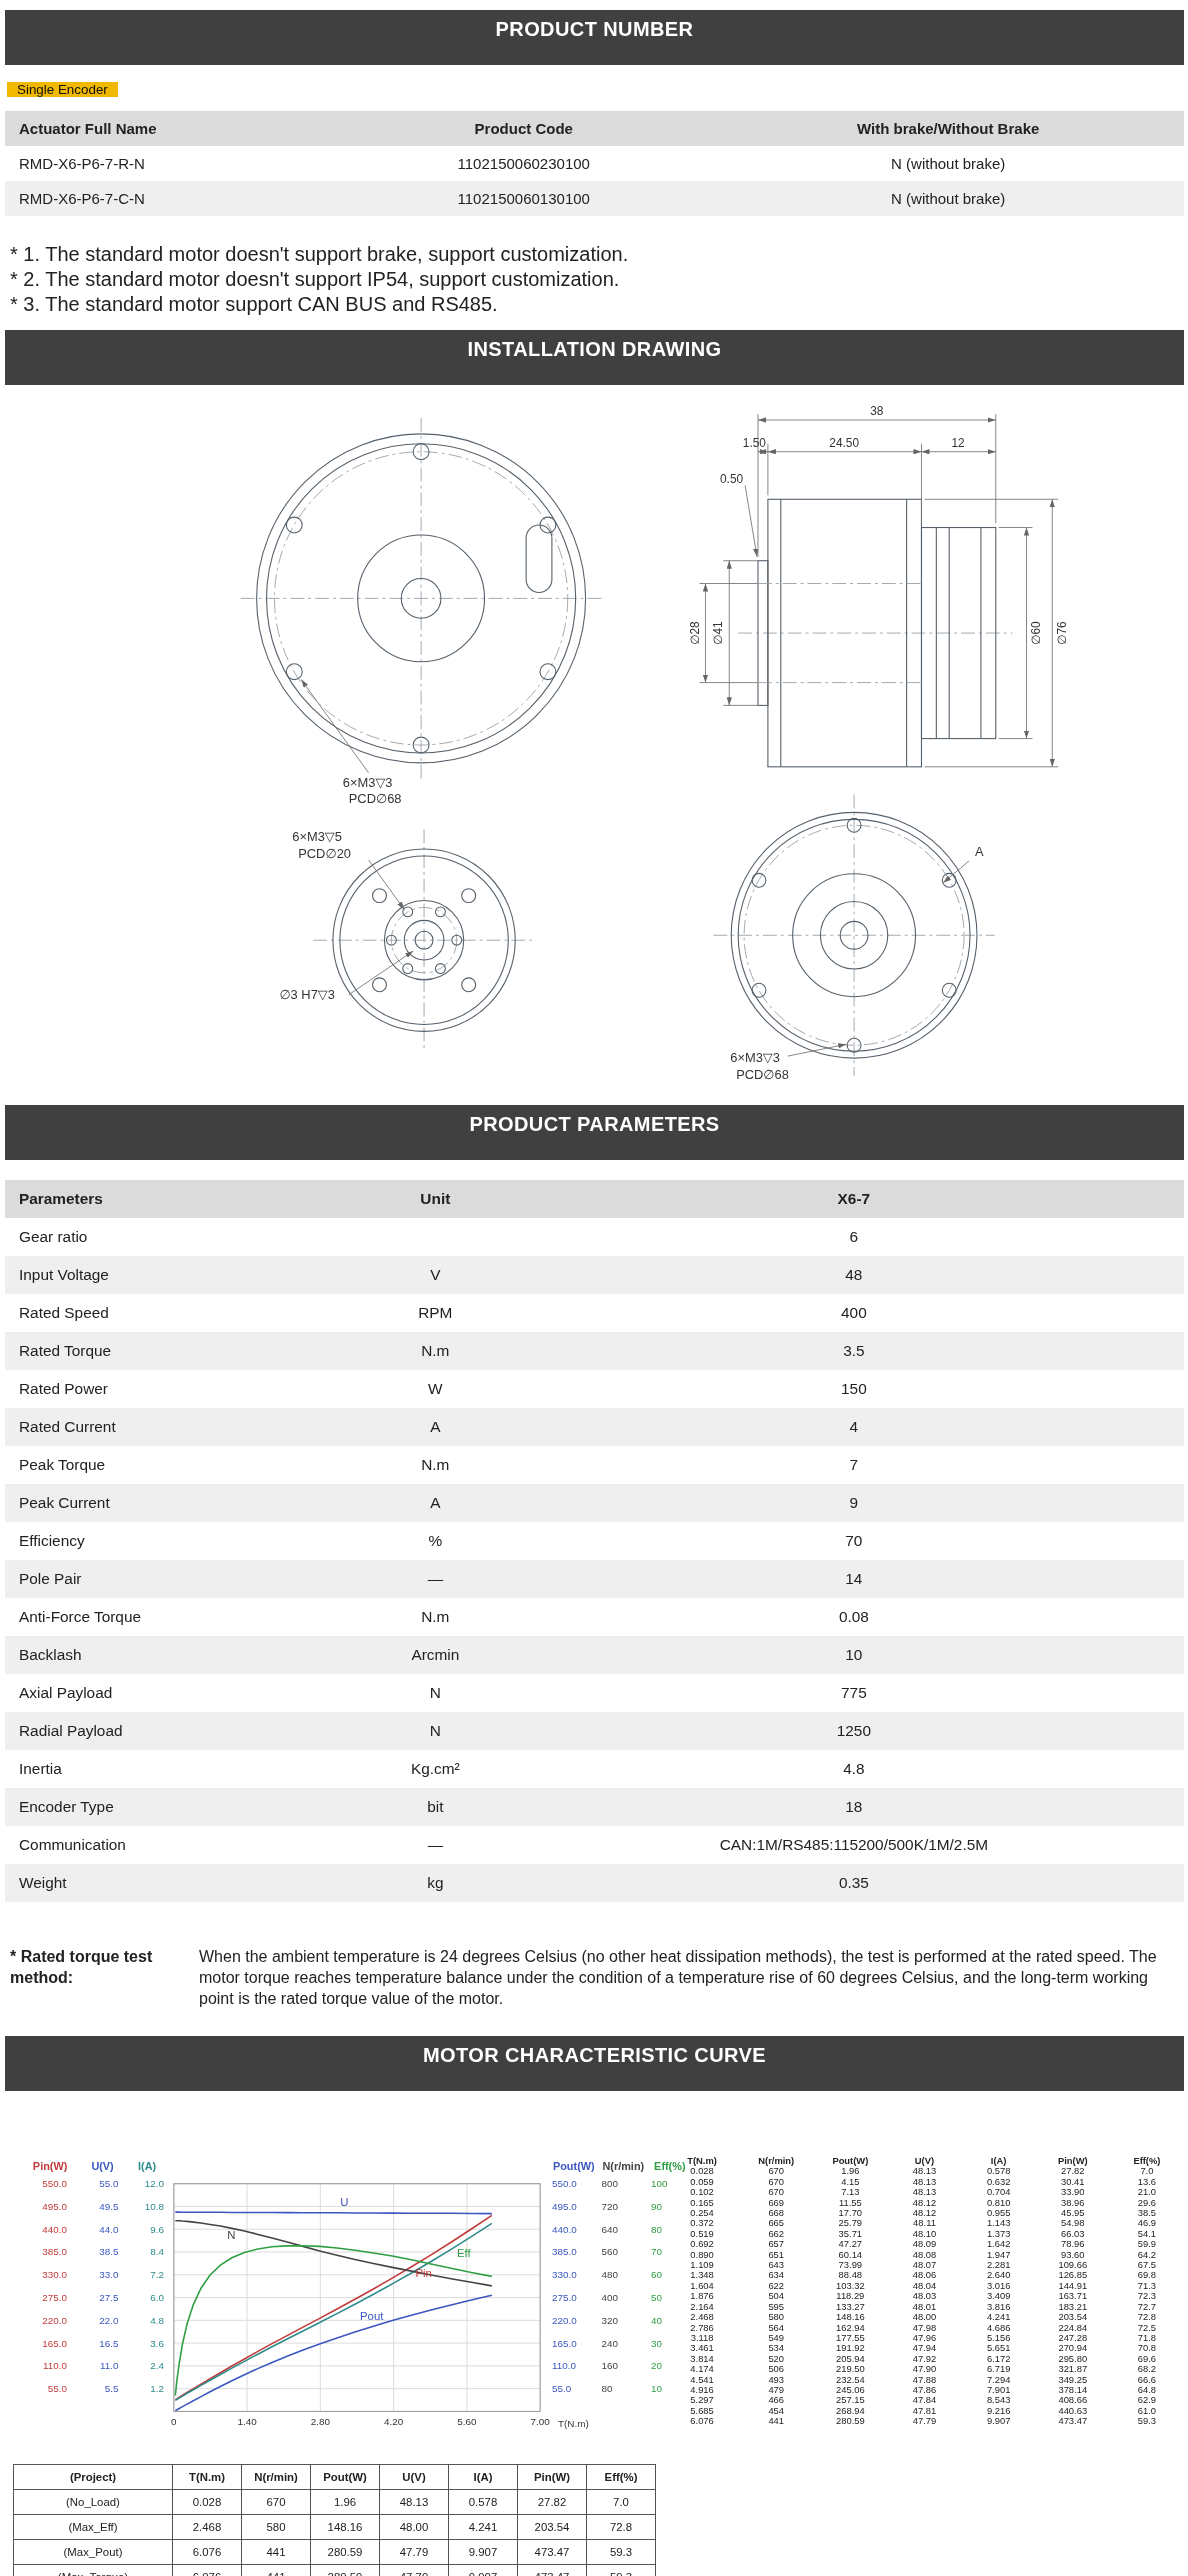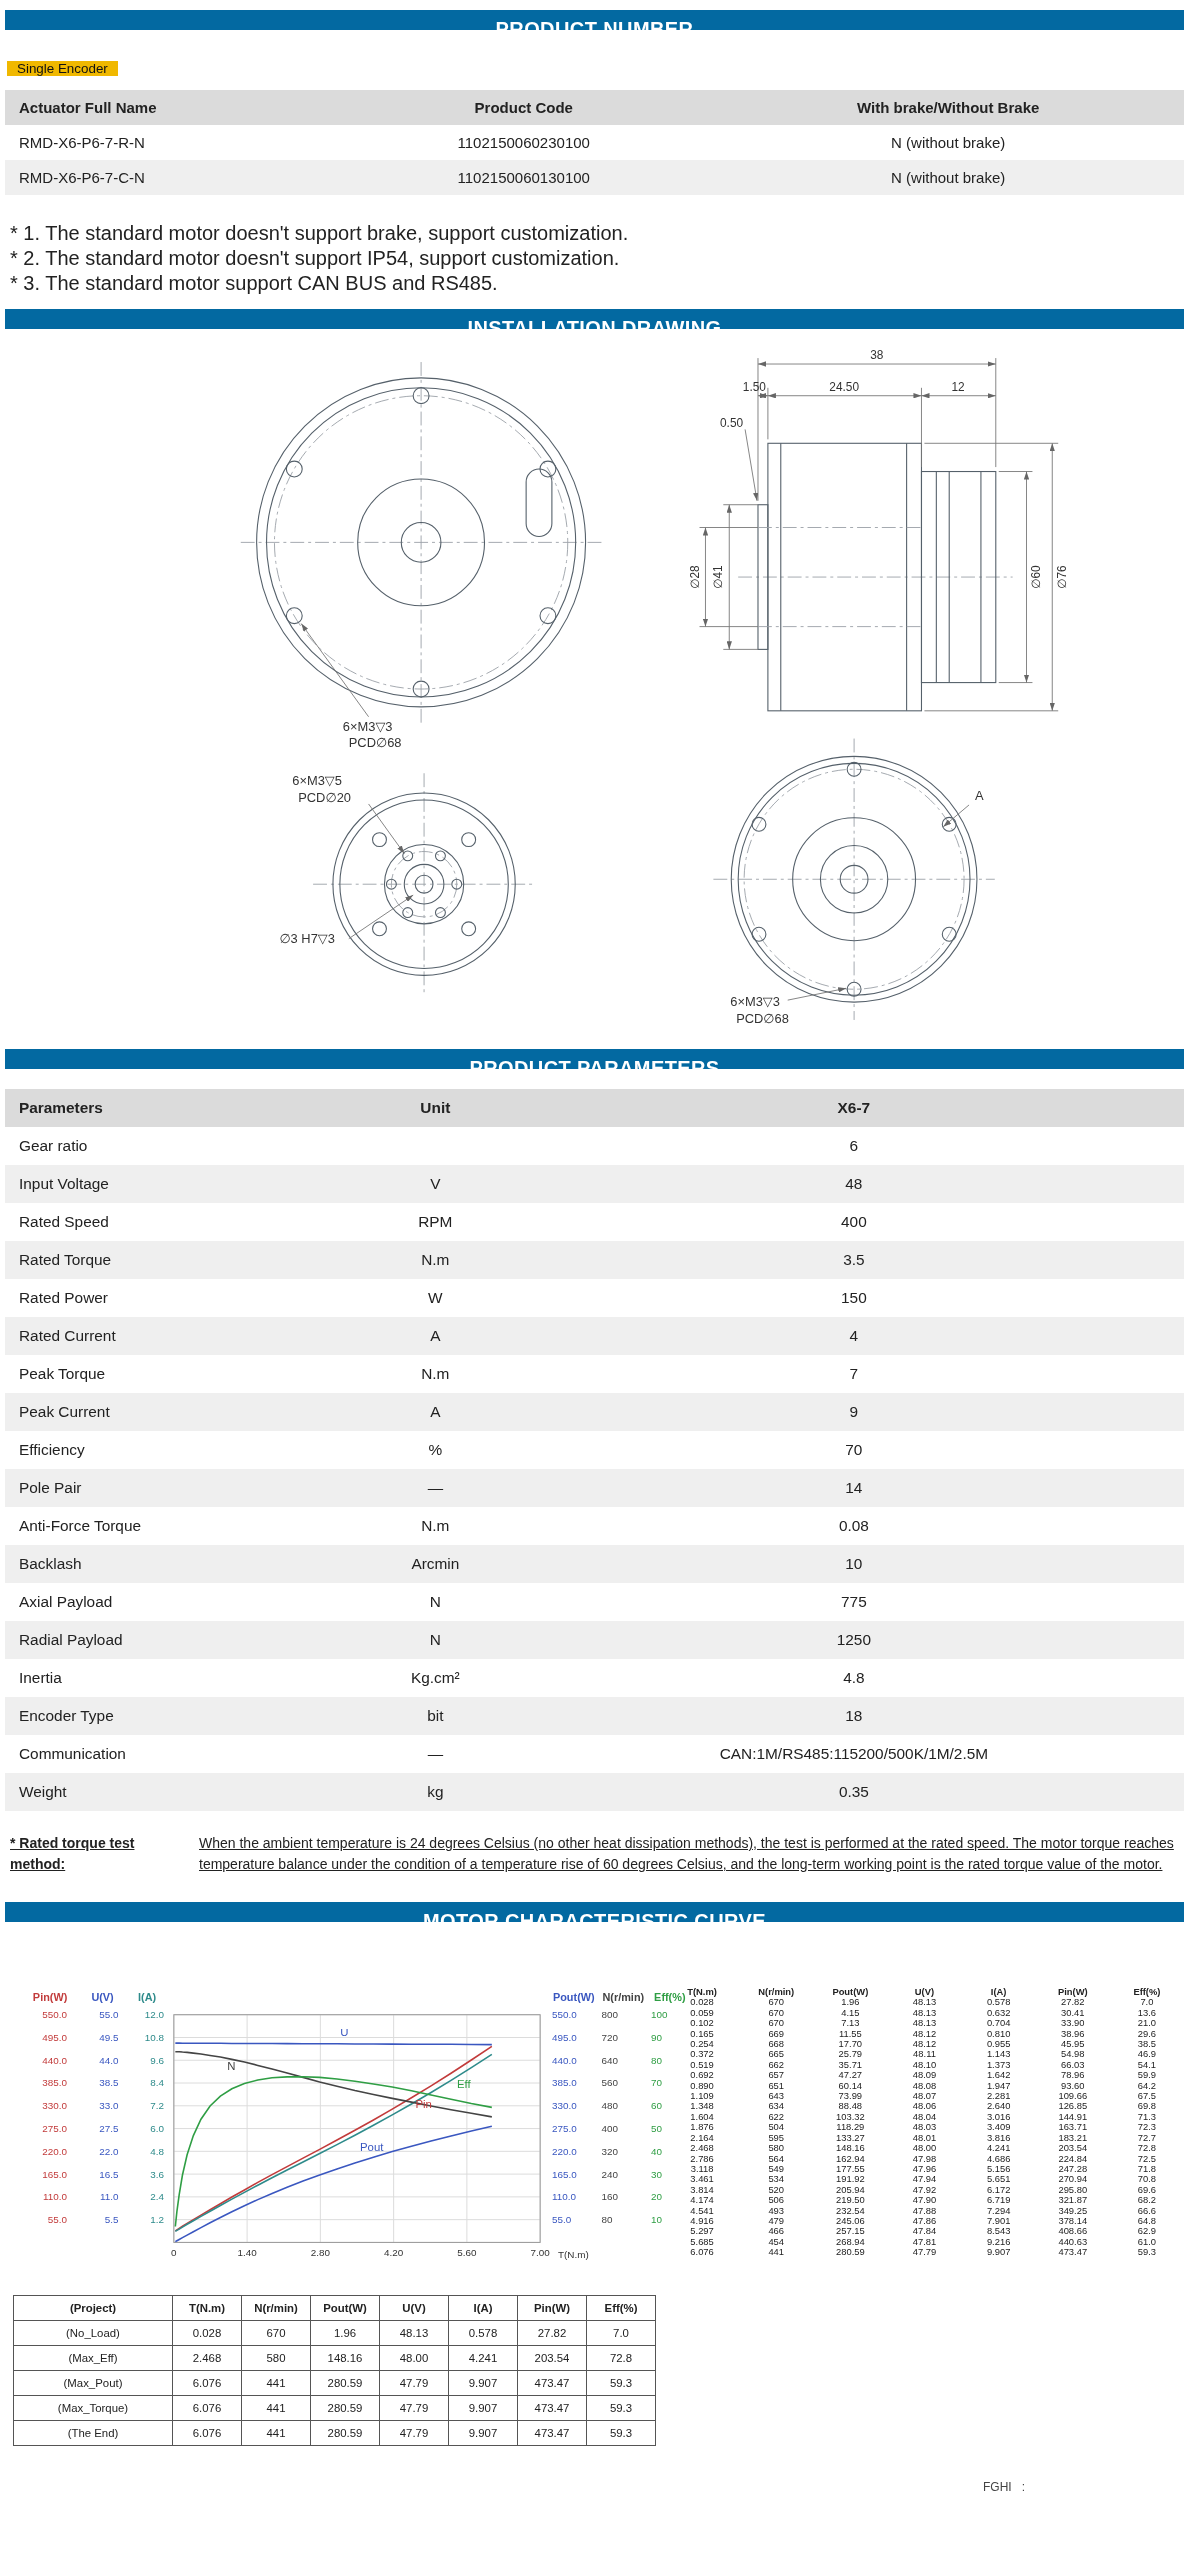--- a/index.html
+++ b/index.html
@@ -1,34 +1,34 @@
 <!DOCTYPE html>
 <html><head>
 <meta charset="utf-8">
 <style>
   html,body{margin:0;padding:0;background:#fff;}
   body{width:1189px;min-height:2576px;font-family:"Liberation Sans",sans-serif;color:#222;}
-  .bar{height:20px;line-height:38px;background:#0369a1;color:#fff;font-size:20px;font-weight:bold;
-       text-align:center;margin:14px 5px;letter-spacing:0.4px;}
+  .bar{height:55px;line-height:38px;background:#404040;color:#fff;font-size:20px;font-weight:bold;
+       text-align:center;margin:0 5px;letter-spacing:0.4px;}
   #bar-product{margin-top:10px;}
   #bar-install{margin-top:13px;}
   #bar-params{margin-top:11px;}
   #bar-curve{margin-top:27px;}
   .badge{display:inline-block;margin:17px 0 0 7px;background:#f0b800;color:#111;
          font-size:13.4px;padding:0 10px;}
   table{border-collapse:collapse;}
   .grid{width:1179px;margin:13px 5px 0;font-size:15px;color:#222;}
   .grid th{background:#dbdbdb;font-weight:bold;height:33px;text-align:center;}
   .grid td{height:33px;text-align:center;}
   .grid tbody tr:nth-child(even){background:#efefef;}
   .grid th:first-child,.grid td:first-child{text-align:left;padding-left:14px;}
   #params-table{margin-top:20px;font-size:15.4px;}
   #params-table th,#params-table td{height:36px;}
   #notes{margin:26px 5px 0 10px;font-size:20px;line-height:25px;color:#222;}
-  #torque-note{display:flex;margin:22px 8px 0 10px;font-size:14px;line-height:21px;text-decoration:underline;}
+  #torque-note{display:flex;margin:44px 8px 0 10px;font-size:16px;line-height:21px;}
   #torque-note .tq-label{width:183px;flex:none;font-weight:bold;}
   #torque-note .tq-text{flex:1;padding-left:6px;}
   #drawing{display:block;margin:15px 0 0 0;}
   #drawing .draw{stroke:#55606a;fill:none;stroke-width:1.1;}
   #drawing .cl{stroke:#9aa0a6;stroke-width:.9;stroke-dasharray:14 4 3 4;}
   #drawing .dimline{stroke:#777;stroke-width:.9;fill:none;}
   #drawing text{fill:#333;stroke:none;}
   #drawing .lbl{font-size:13px;}
   #drawing .dim{font-size:12px;}
   #chart-block{position:relative;margin-top:65px;height:297px;}

